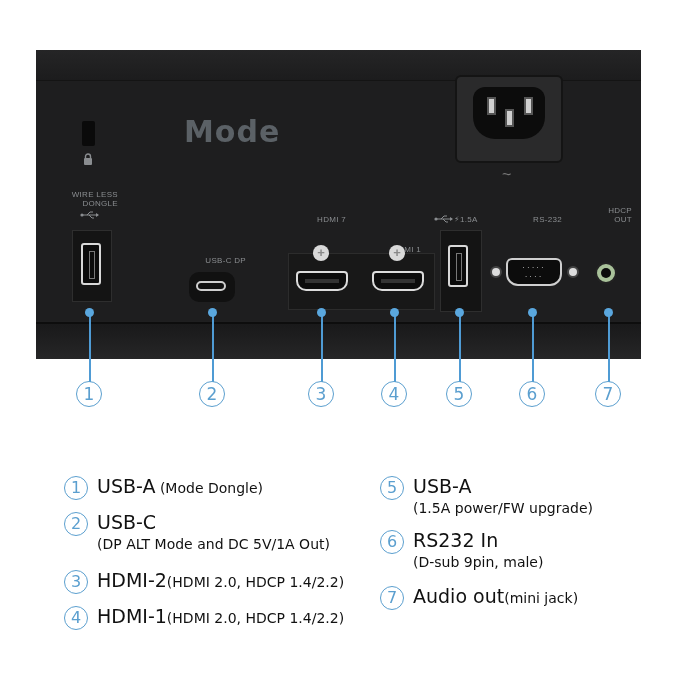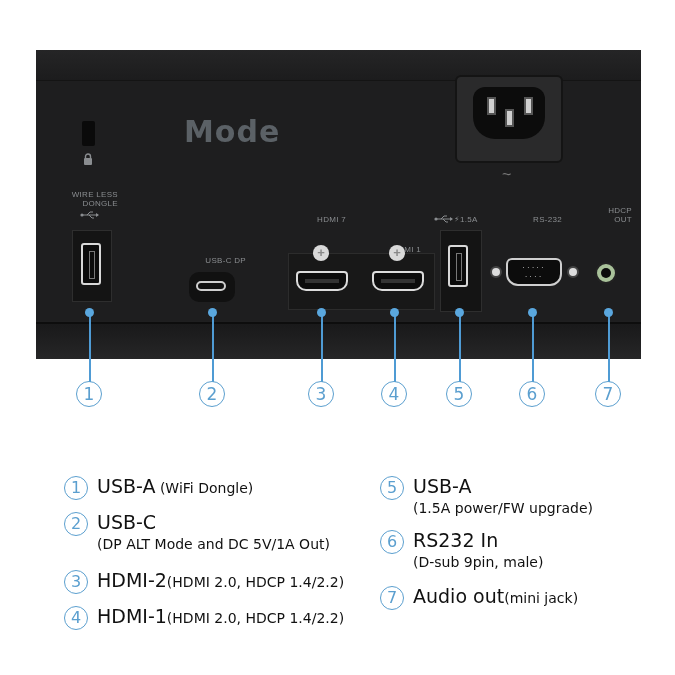--- a/index.html
+++ b/index.html
@@ -123,21 +123,21 @@
 <div class="num" style="left:199px;top:381px;">2</div>
 <div class="num" style="left:308px;top:381px;">3</div>
 <div class="num" style="left:381px;top:381px;">4</div>
 <div class="num" style="left:446px;top:381px;">5</div>
 <div class="num" style="left:519px;top:381px;">6</div>
 <div class="num" style="left:595px;top:381px;">7</div>
 
 <div class="legend">
   <div class="legend-row" style="left:64px;top:476px;">
     <div class="lnum">1</div>
-    <div class="ltitle"><span>USB-A</span><span class="lsub"> (WiFi Dongle)</span></div>
+    <div class="ltitle"><span>USB-A</span><span class="lsub"> (Mode Dongle)</span></div>
   </div>
   <div class="legend-row" style="left:64px;top:512px;">
     <div class="lnum">2</div>
     <div class="ltitle">USB-C</div>
     <div class="lsub2" style="top:24px;">(DP ALT Mode and DC 5V/1A Out)</div>
   </div>
   <div class="legend-row" style="left:64px;top:570px;">
     <div class="lnum">3</div>
     <div class="ltitle"><span>HDMI-2</span><span class="lsub">(HDMI 2.0, HDCP 1.4/2.2)</span></div>
   </div>

